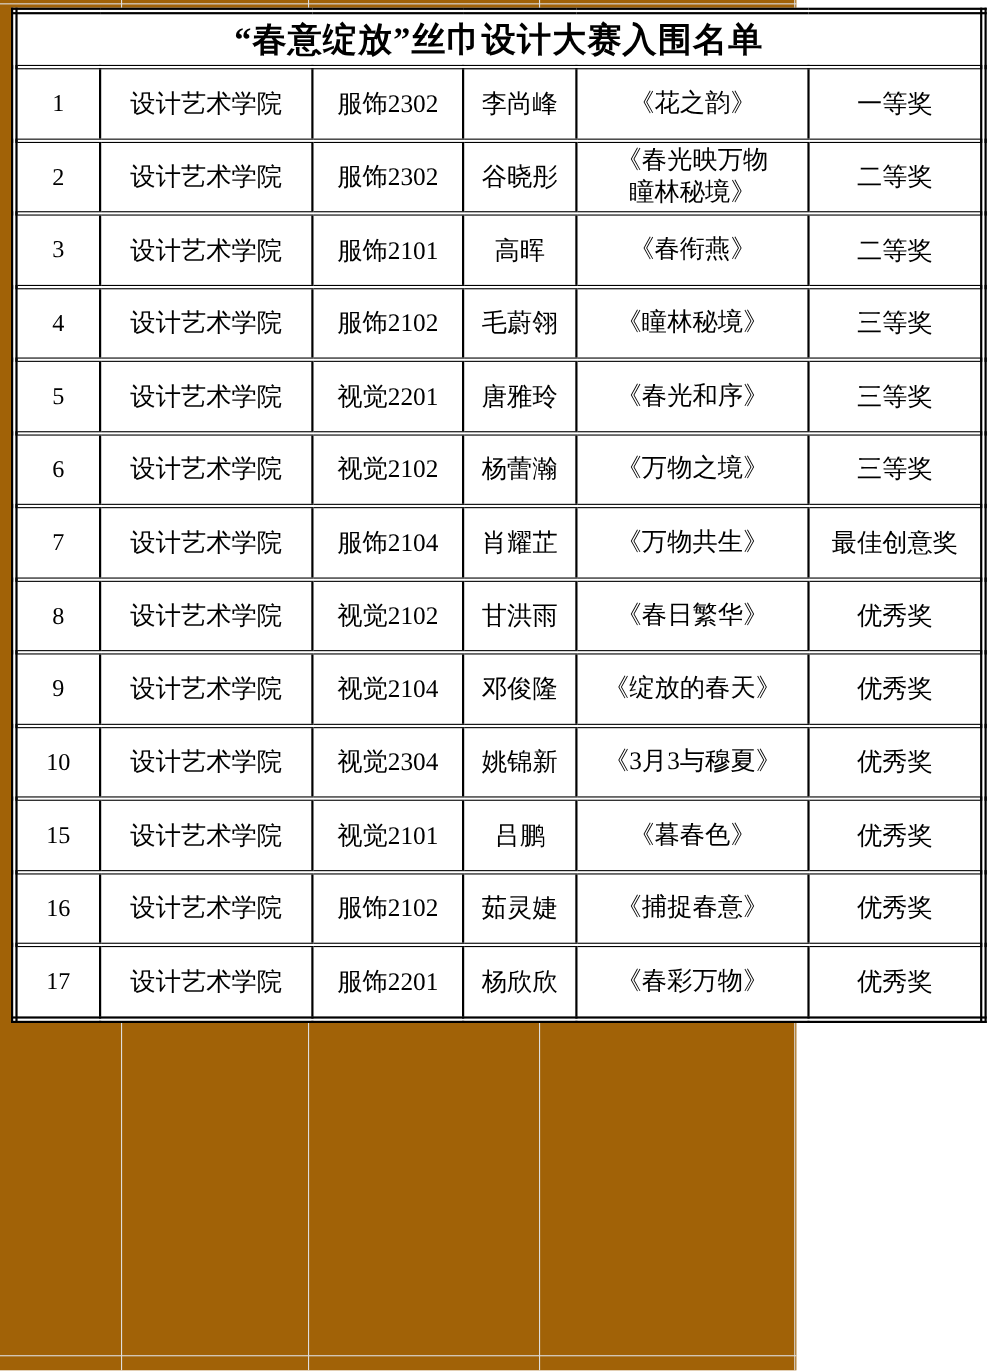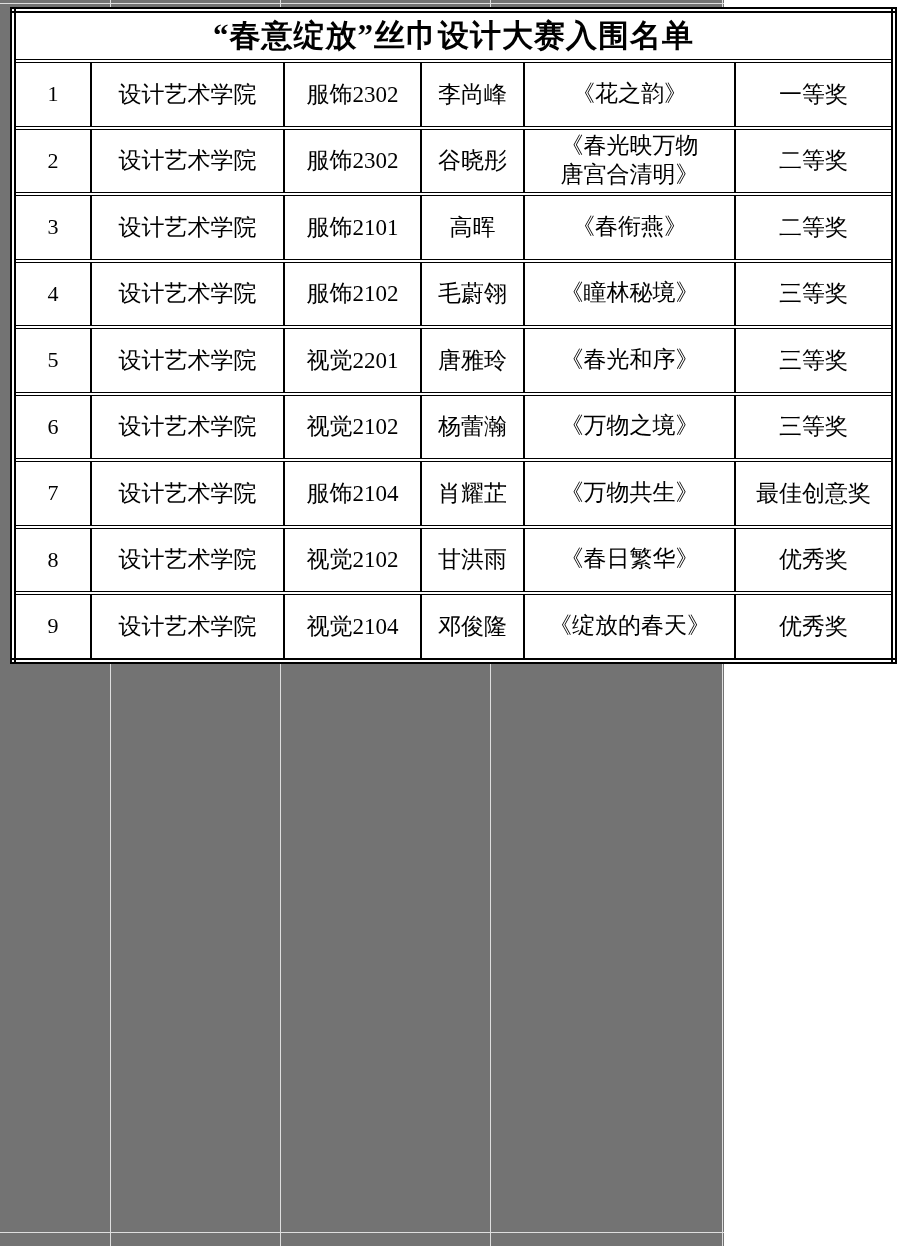--- a/index.html
+++ b/index.html
@@ -9,21 +9,21 @@
     height: 1246px;
     background: #ffffff;
     overflow: hidden;
     font-family: "Liberation Serif", "DejaVu Serif", serif;
     color: #000000;
   }
   .sheet {
     position: relative;
     width: 724px;
     height: 1246px;
-    background: #737373;
+    background: #a16207;
   }
   
   .gridline-v {
     position: absolute;
     top: 0;
     width: 1px;
     height: 100%;
     background: #dedede;
     z-index: 0;
   }
@@ -118,21 +118,21 @@
           <td class="cell cell-name">李尚峰</td>
           <td class="cell cell-work">《花之韵》</td>
           <td class="cell cell-award">一等奖</td>
         </tr>
         <tr>
           <td class="cell cell-no">2</td>
           <td class="cell cell-college">设计艺术学院</td>
           <td class="cell cell-class">服饰2302</td>
           <td class="cell cell-name">谷晓彤</td>
           <td class="cell cell-work">《春光映万物
-唐宫合清明》</td>
+瞳林秘境》</td>
           <td class="cell cell-award">二等奖</td>
         </tr>
         <tr>
           <td class="cell cell-no">3</td>
           <td class="cell cell-college">设计艺术学院</td>
           <td class="cell cell-class">服饰2101</td>
           <td class="cell cell-name">高晖</td>
           <td class="cell cell-work">《春衔燕》</td>
           <td class="cell cell-award">二等奖</td>
         </tr>
@@ -175,17 +175,49 @@
           <td class="cell cell-name">甘洪雨</td>
           <td class="cell cell-work">《春日繁华》</td>
           <td class="cell cell-award">优秀奖</td>
         </tr>
         <tr>
           <td class="cell cell-no">9</td>
           <td class="cell cell-college">设计艺术学院</td>
           <td class="cell cell-class">视觉2104</td>
           <td class="cell cell-name">邓俊隆</td>
           <td class="cell cell-work">《绽放的春天》</td>
+          <td class="cell cell-award">优秀奖</td>
+        </tr>
+        <tr>
+          <td class="cell cell-no">10</td>
+          <td class="cell cell-college">设计艺术学院</td>
+          <td class="cell cell-class">视觉2304</td>
+          <td class="cell cell-name">姚锦新</td>
+          <td class="cell cell-work">《3月3与穆夏》</td>
+          <td class="cell cell-award">优秀奖</td>
+        </tr>
+        <tr>
+          <td class="cell cell-no">15</td>
+          <td class="cell cell-college">设计艺术学院</td>
+          <td class="cell cell-class">视觉2101</td>
+          <td class="cell cell-name">吕鹏</td>
+          <td class="cell cell-work">《暮春色》</td>
+          <td class="cell cell-award">优秀奖</td>
+        </tr>
+        <tr>
+          <td class="cell cell-no">16</td>
+          <td class="cell cell-college">设计艺术学院</td>
+          <td class="cell cell-class">服饰2102</td>
+          <td class="cell cell-name">茹灵婕</td>
+          <td class="cell cell-work">《捕捉春意》</td>
+          <td class="cell cell-award">优秀奖</td>
+        </tr>
+        <tr>
+          <td class="cell cell-no">17</td>
+          <td class="cell cell-college">设计艺术学院</td>
+          <td class="cell cell-class">服饰2201</td>
+          <td class="cell cell-name">杨欣欣</td>
+          <td class="cell cell-work">《春彩万物》</td>
           <td class="cell cell-award">优秀奖</td>
         </tr>
       </tbody>
   </table>
 </div>
 
 </body></html>

